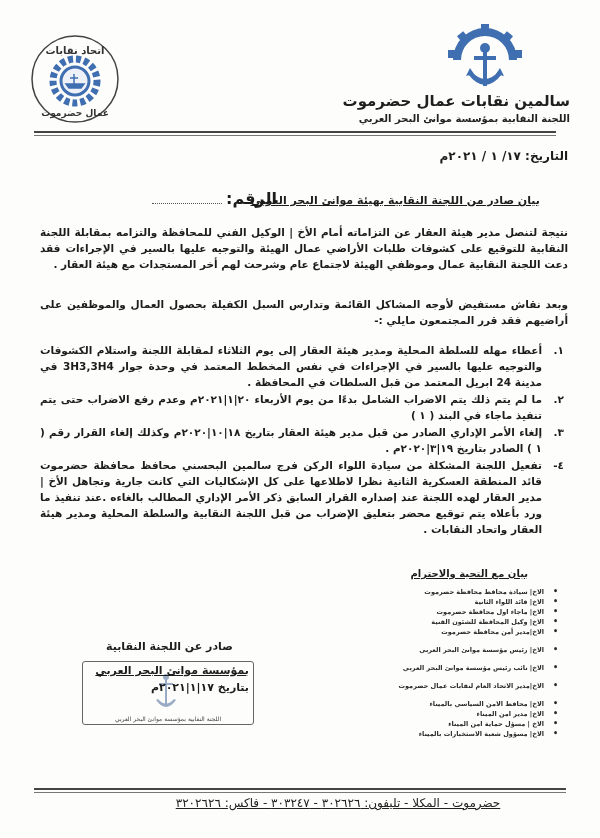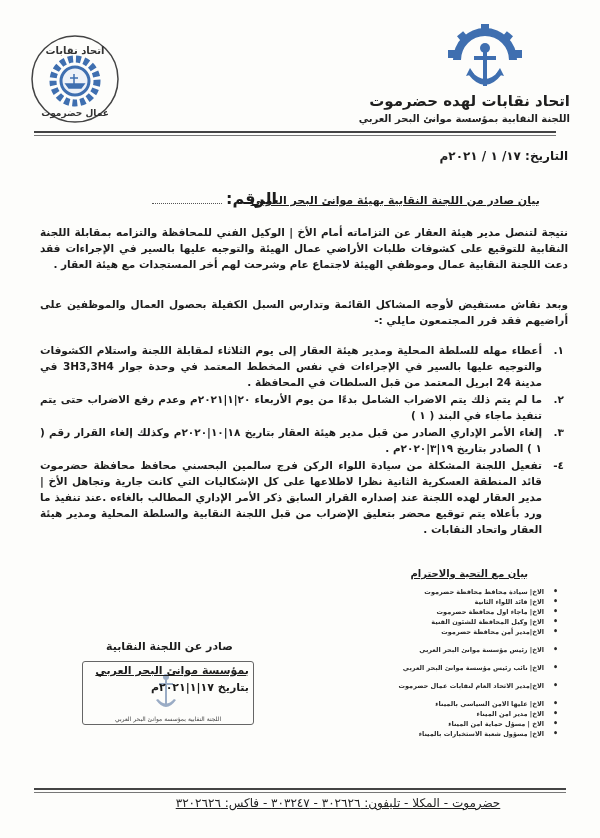--- a/index.html
+++ b/index.html
@@ -66,21 +66,21 @@
     <rect x="8" y="26" width="7" height="8"></rect>
     <rect x="75" y="26" width="7" height="8"></rect>
     <circle cx="45" cy="24" r="5"></circle>
     <rect x="43" y="28" width="4" height="34"></rect>
     <rect x="34" y="32" width="22" height="4"></rect>
     <path d="M28 50 q17 22 34 0 l-4 -2 q-13 14 -26 0z"></path>
     <path d="M26 52 l4 -8 l4 6z"></path>
     <path d="M64 52 l-4 -8 l-4 6z"></path>
   </g>
 </svg>
-<div class="abs org-name">اتحاد نقابات لهده حضرموت</div>
+<div class="abs org-name">سالمين نقابات عمال حضرموت</div>
 <div class="abs org-sub">اللجنة النقابية بمؤسسة موانئ البحر العربي</div>
 
 <svg class="abs logo-left" viewBox="0 0 90 90">
   <circle cx="45" cy="45" r="43" fill="none" stroke="#444" stroke-width="1.5"></circle>
   <circle cx="45" cy="47" r="22" fill="none" stroke="#3f6fb0" stroke-width="7" stroke-dasharray="5 3"></circle>
   <circle cx="45" cy="47" r="14" fill="#eef2f8" stroke="#3f6fb0" stroke-width="3"></circle>
   <path d="M36 50 h18 l-3 4 h-12z M44 40 v10 M40 44 h8" stroke="#3f6fb0" stroke-width="1.5" fill="#3f6fb0"></path>
   <text x="45" y="20" font-size="10" font-weight="bold" text-anchor="middle" fill="#333" font-family="DejaVu Sans, sans-serif">اتحاد نقابات</text>
   <text x="45" y="82" font-size="9" font-weight="bold" text-anchor="middle" fill="#333" font-family="DejaVu Sans, sans-serif">عمال حضرموت</text>
 </svg>
@@ -112,21 +112,21 @@
   <div class="copies-title">بيان مع التحية والاحترام</div>
   <ul>
     <li>الاخ| سيادة محافظ محافظة حضرموت</li>
     <li>الاخ| قائد اللواء الثانية</li>
     <li>الاخ| ماجاء اول محافظة حضرموت</li>
     <li>الاخ| وكيل المحافظة للشئون الفنية</li>
     <li>الاخ|مدير أمن محافظة حضرموت</li>
     <li class="gap">الاخ| رئيس مؤسسة موانئ البحر العربي</li>
     <li class="gap">الاخ| نائب رئيس مؤسسة موانئ البحر العربي</li>
     <li class="gap">الاخ|مدير الاتحاد العام لنقابات عمال حضرموت</li>
-    <li class="gap">الاخ| عليها الامن السياسي بالميناء</li>
+    <li class="gap">الاخ| محافظ الامن السياسي بالميناء</li>
     <li>الاخ| مدير امن الميناء</li>
     <li>الاخ | مسؤل حماية امن الميناء</li>
     <li>الاخ| مسؤول شعبة الاستخبارات بالميناء</li>
   </ul>
 </div>
 
 <div class="abs issuer">صادر عن اللجنة النقابية</div>
 <div class="abs stamp">
   <svg class="stamp-anchor" viewBox="0 0 30 40">
     <g fill="#4a6a9a">

